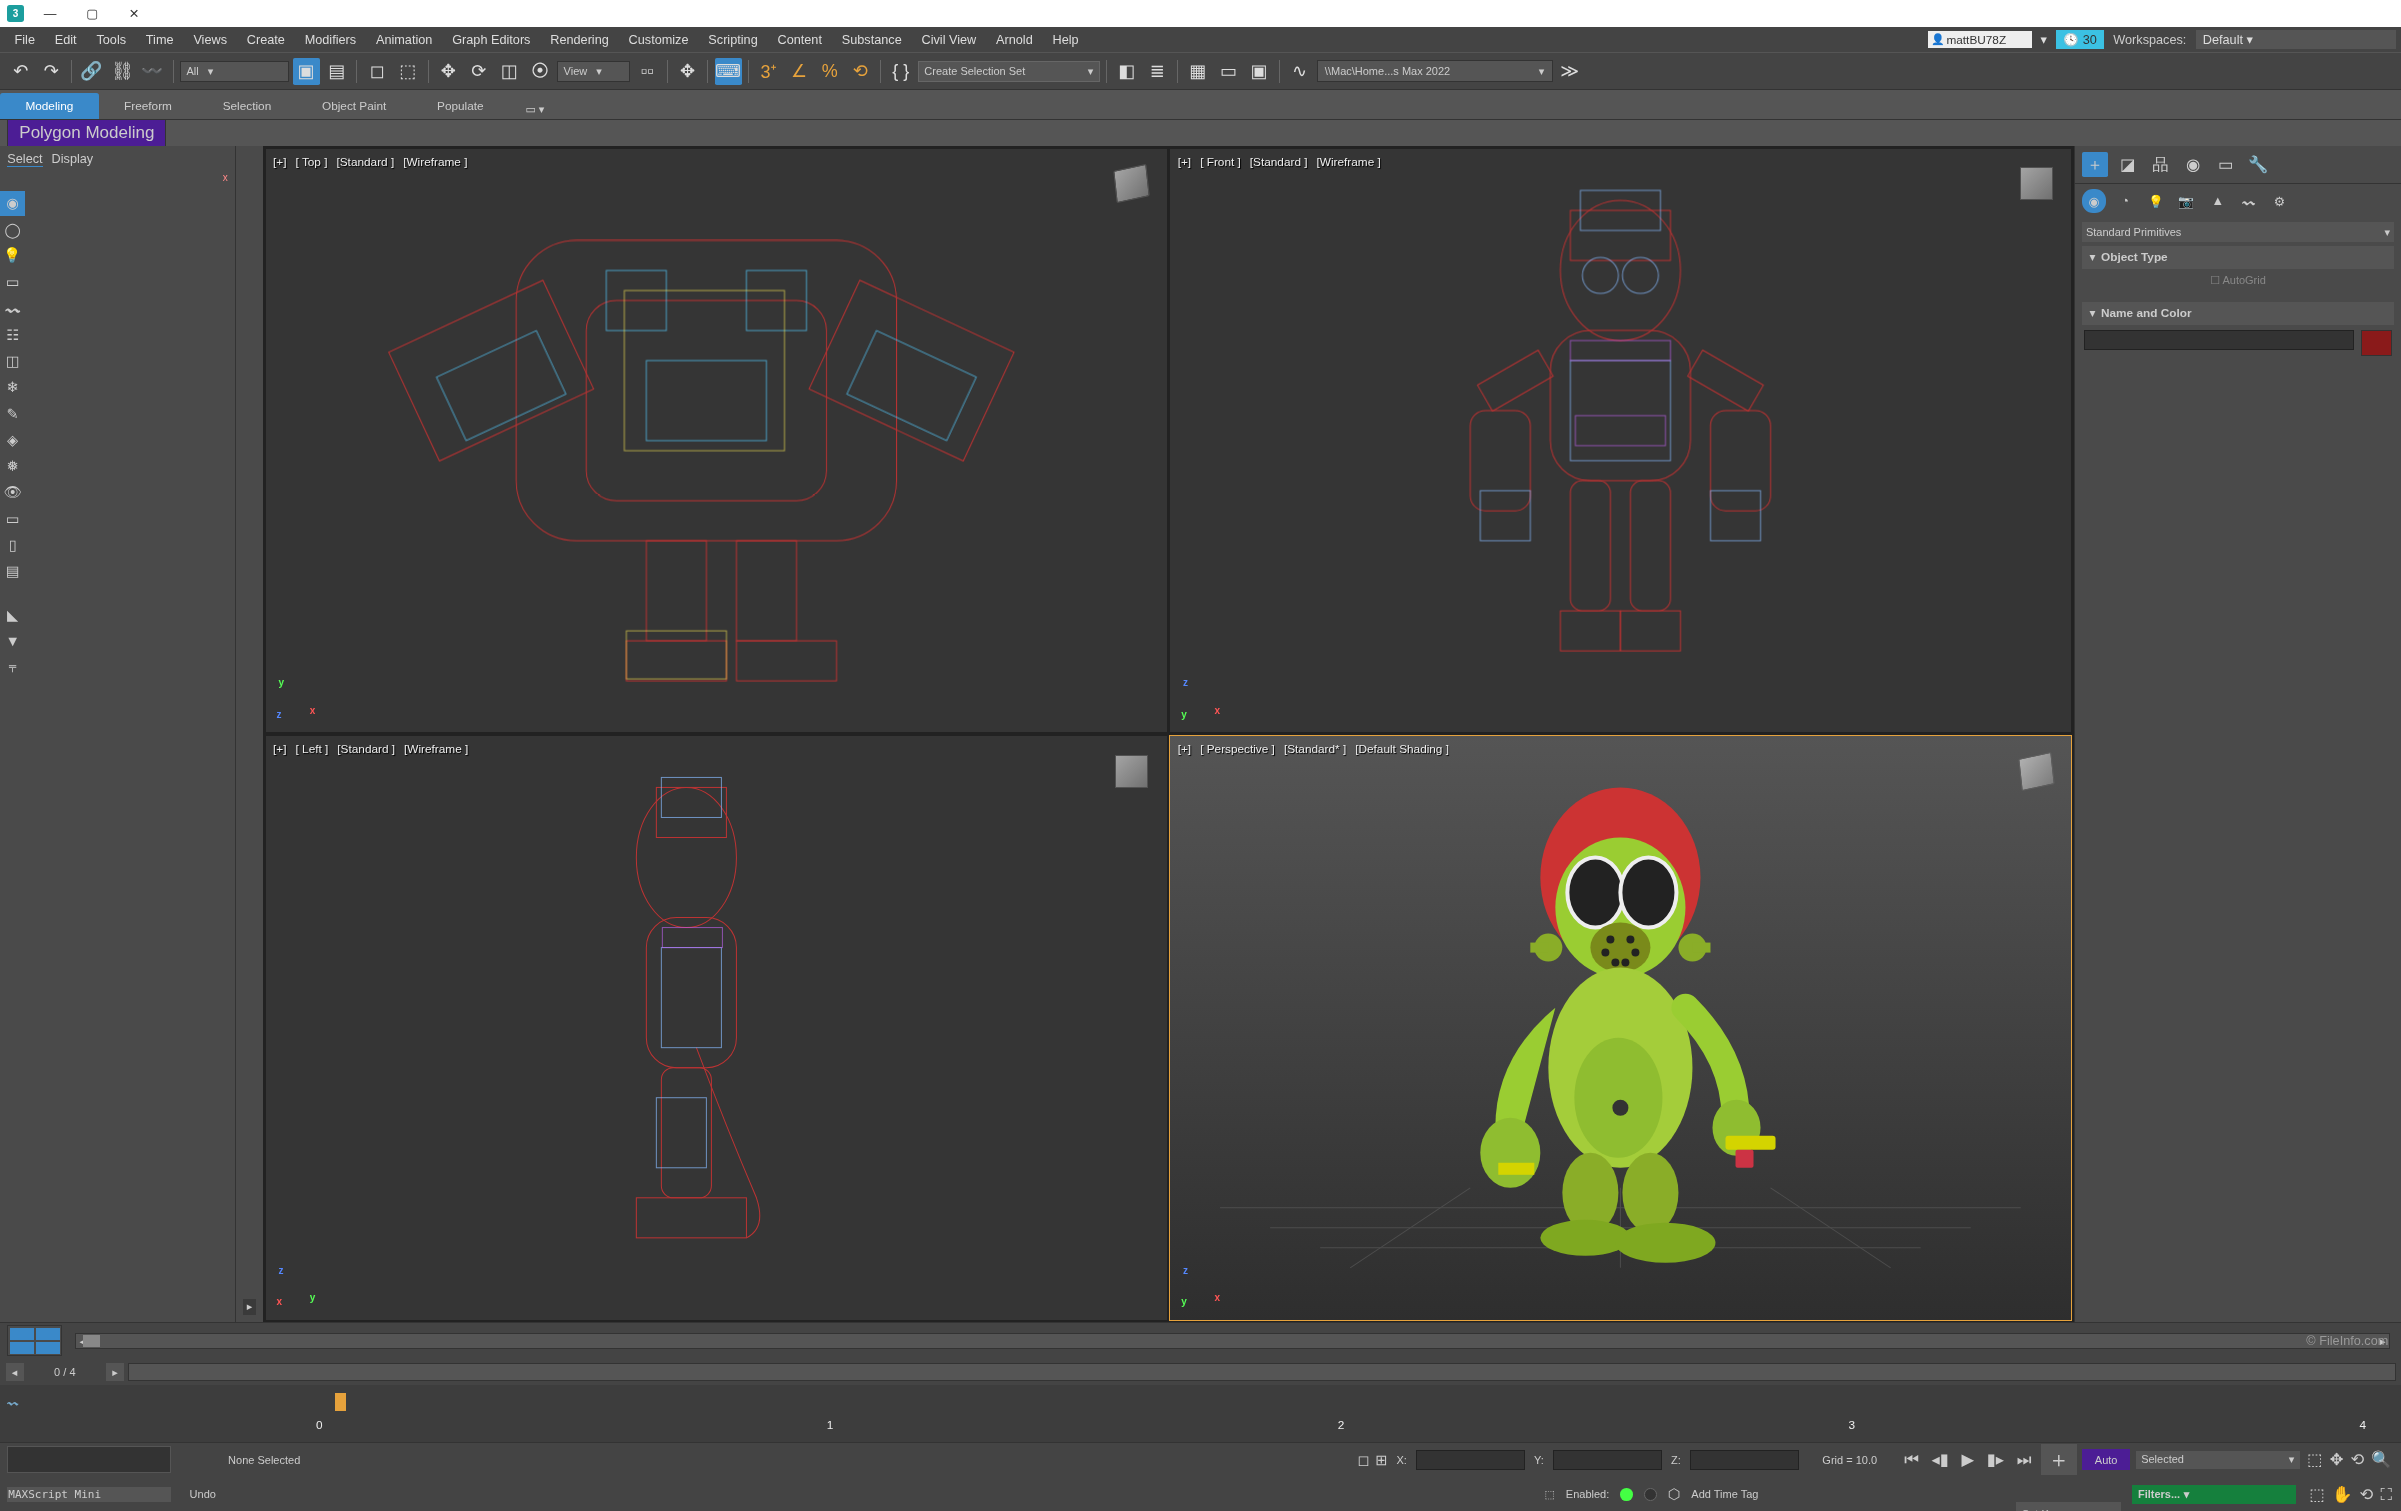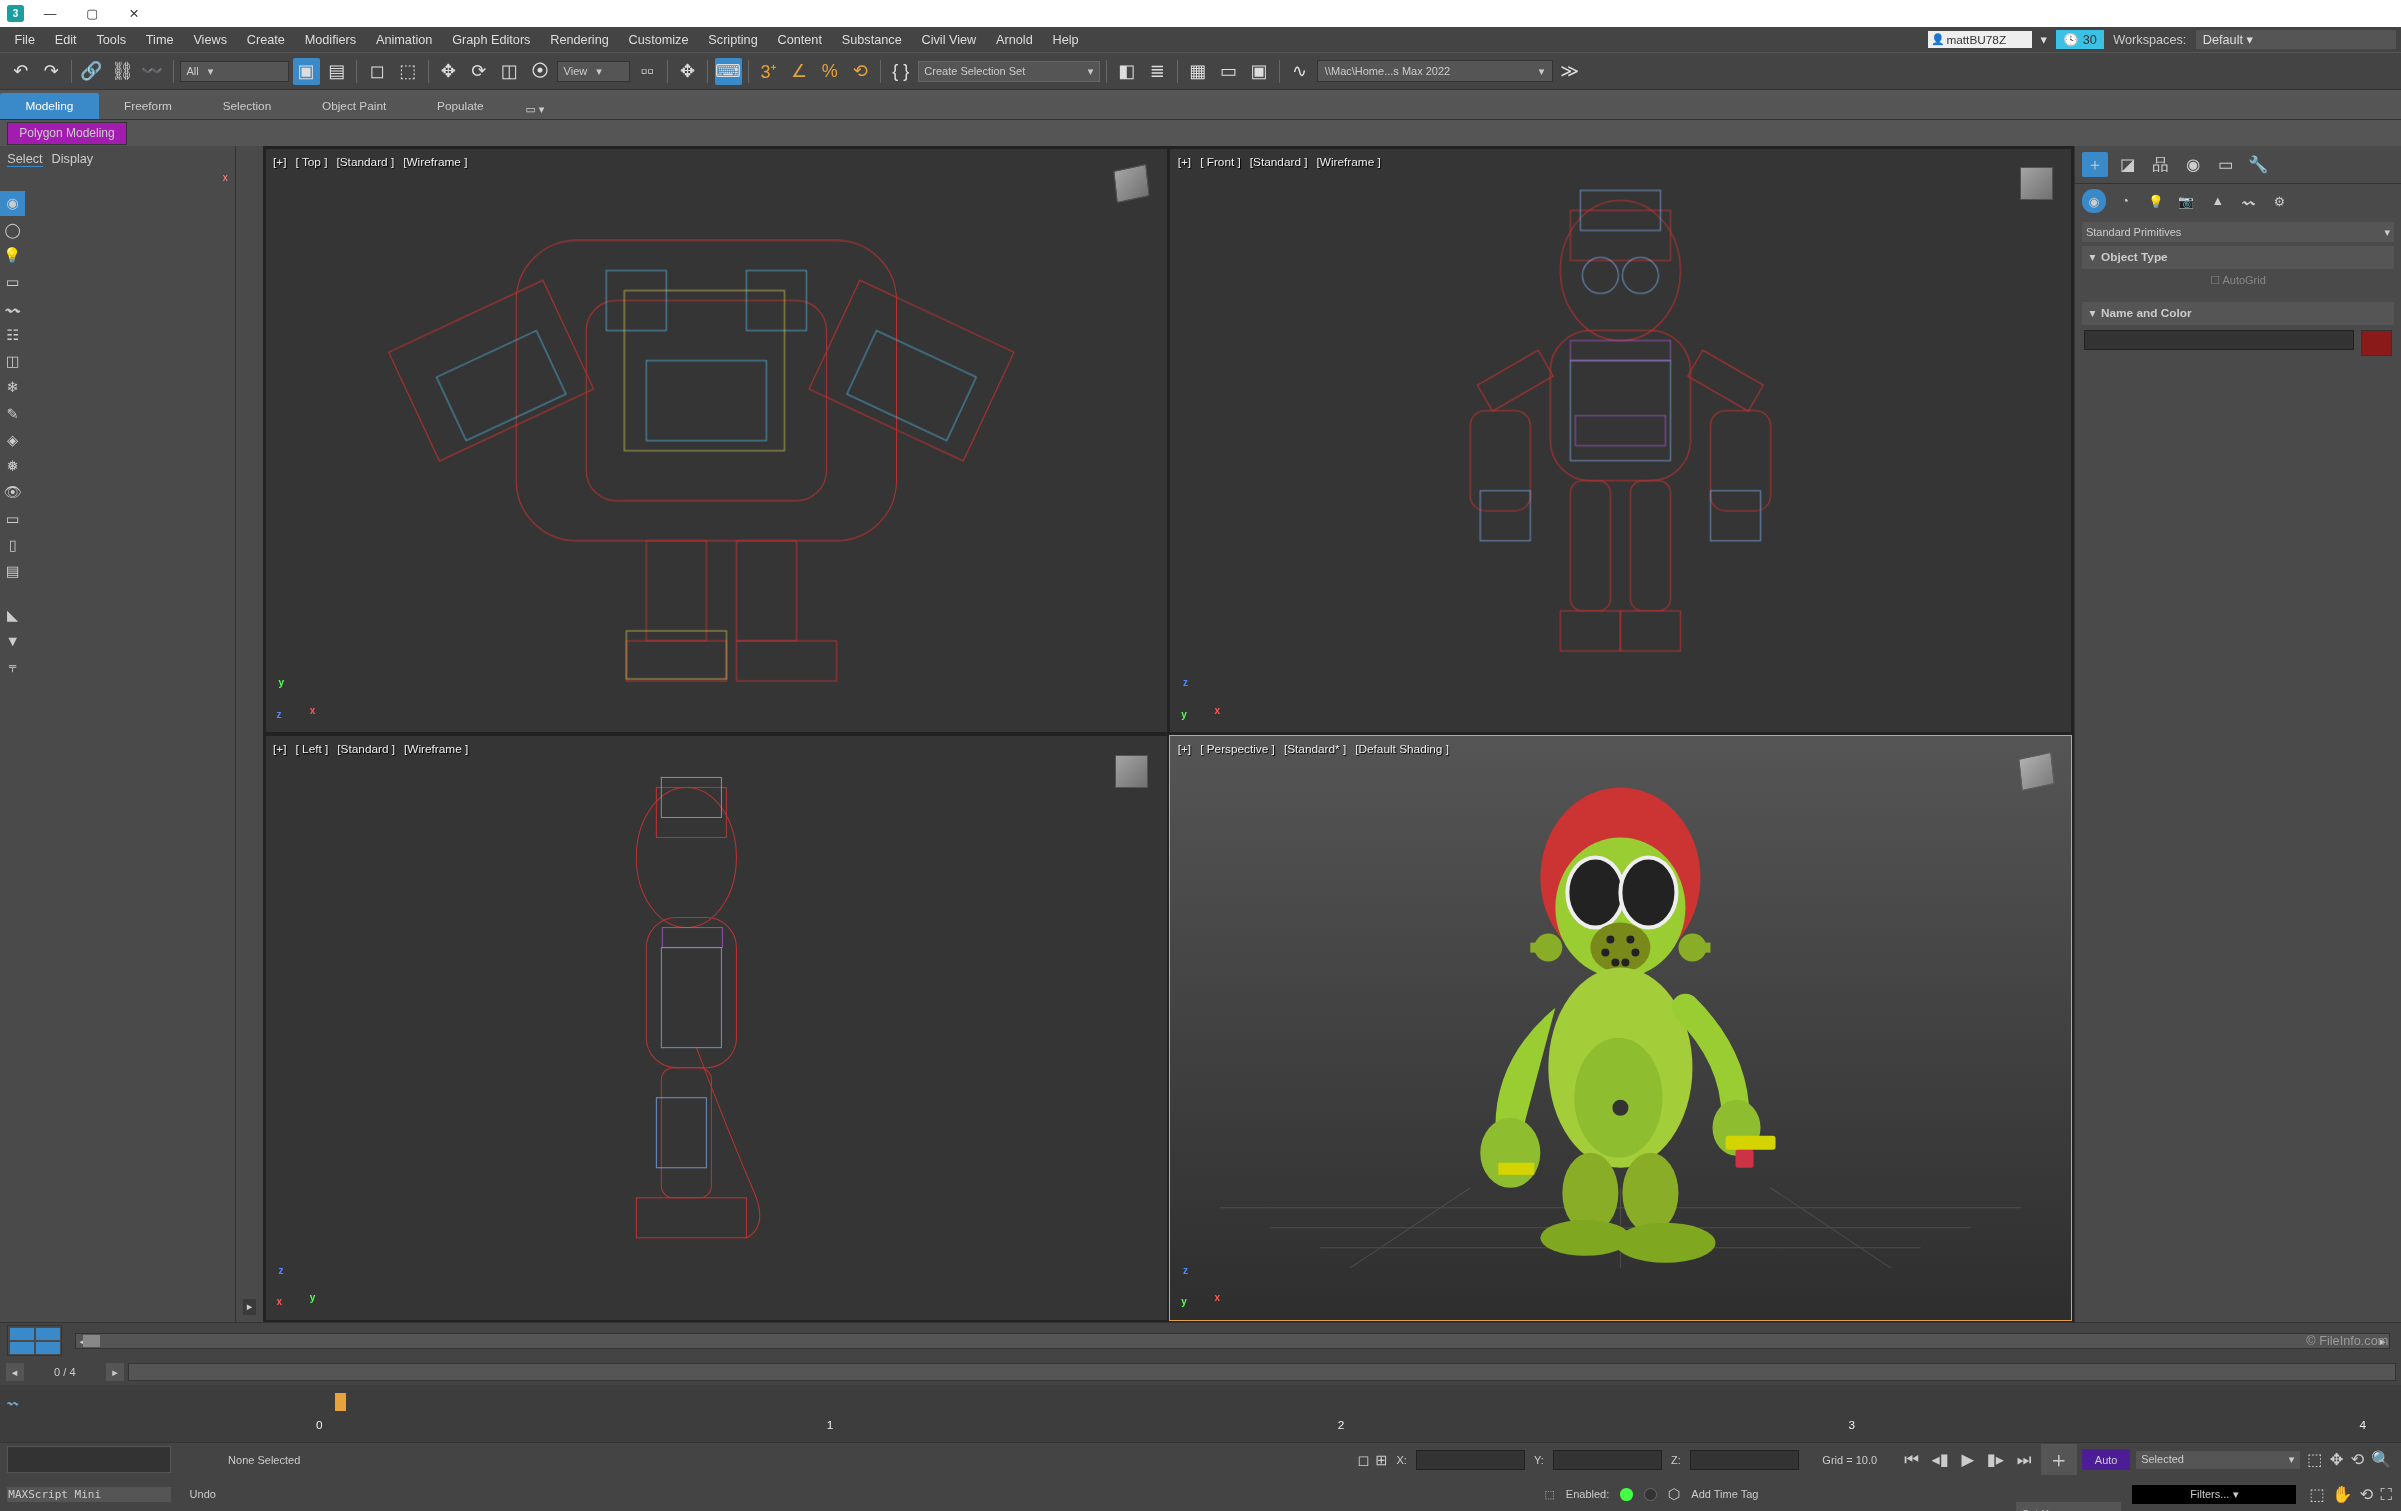--- a/index.html
+++ b/index.html
@@ -27,21 +27,21 @@
 .vsep { width:0.9px; height:23.6px; background:#666; margin:0 2.7px; }
 .maintoolbar .drop { background:#555; padding:2.7px 5.5px; min-width:73px; border:0.9px solid #333; display:flex; align-items:center; gap:5.5px;}
 .maintoolbar .csetdrop { background:#555; padding:2.7px 5.5px; width:182px; border:0.9px solid #666; display:flex; align-items:center; justify-content:space-between; }
 .maintoolbar .pathbtn { background:#555; padding:3.6px 7.3px; border:0.9px solid #333; width:236px; display:flex; justify-content:space-between;}
 
 .ribbon { height:29px; background:#555; display:flex; align-items:flex-end; }
 .rtab { padding:6.4px 25.4px; font-size:11.8px; color:#ccc; }
 .rtab.active { background:#3a89c9; color:#fff; border-radius:2.7px 2.7px 0 0; }
 
 .subribbon { height:27px; background:#555; border-top:0.9px solid #333; display:flex; align-items:center; }
-.subribbon .tab { background:#a21caf; padding:3.6px 11px; margin-left:7.3px; border:0.9px solid #333; font-size:12px; }
+.subribbon .tab { background:#4c1d95; padding:3.6px 11px; margin-left:7.3px; border:0.9px solid #333; font-size:17px; }
 
 .mainlayout { display:flex; height: calc(100% - 27px - 25.4px - 38px - 29px - 27px - 36px - 27px - 33px - 23.6px - 35px - 35px); }
 .sceneex { width:236px; background:#4a4a4a; border-right:0.9px solid #333; }
 .sceneex .tabs { display:flex; padding:5.5px 7.3px; gap:9px; font-size:12.7px; }
 .sceneex .tabs span.active { border-bottom:1.8px solid #3a89c9; }
 .sceneex .tools { display:flex; flex-direction:column; width:27px; float:left; padding-top:7.3px; gap:0.9px; }
 .sceneex .tools .tl { width:25.4px; height:25.4px; display:flex; align-items:center; justify-content:center; background:#4a4a4a; font-size:14.5px;}
 .sceneex .tools .tl.active { background:#3a89c9; }
 .sceneex .listarea { margin-left:29px; background:#383838; height:calc(100% - 55px); }
 .sceneex .listhead { background:#505050; padding:3.6px 5.5px; font-size:11.8px; display:flex; align-items:center; gap:5.5px;}
@@ -114,21 +114,21 @@
 .navic span { font-size:16.4px; padding:1.8px;}
 
 .botbar2 { height:35px; background:#444; display:flex; align-items:center; gap:11px; padding:1.8px 7.3px;}
 .botbar2 .mxs { width:164px; padding:1px; background:#555; font-family:monospace;}
 .botbar2 .undo { padding:3.6px 7.3px; flex:0 0 327px;}
 .botbar2 .sp { flex:1;}
 .toggle { width:12.7px; height:12.7px; border-radius:50%; display:inline-block; vertical-align:middle;}
 .toggle.on { background:#4f4;}
 .toggle.off { background:#333; border:0.9px solid #666;}
 .botbar2 .setk { padding:4.5px 5.5px; background:#555; width:105px;margin-top:40px;}
-.botbar2 .filt { background:#000000; padding:2.7px 5.5px; width:164px; display:flex; justify-content:center;}
+.botbar2 .filt { background:#15803d; padding:2.7px 5.5px; width:164px; display:flex; justify-content:flex-start;font-weight:bold;}
 
 .arrow-down::after { content:"▾"; margin-left:3.6px;}
 </style>
 </head>
 <body>
 
 <div class="titlebar">
   <div class="logo">3</div>
   <div class="winbtn">—</div>
   <div class="winbtn">▢</div>

